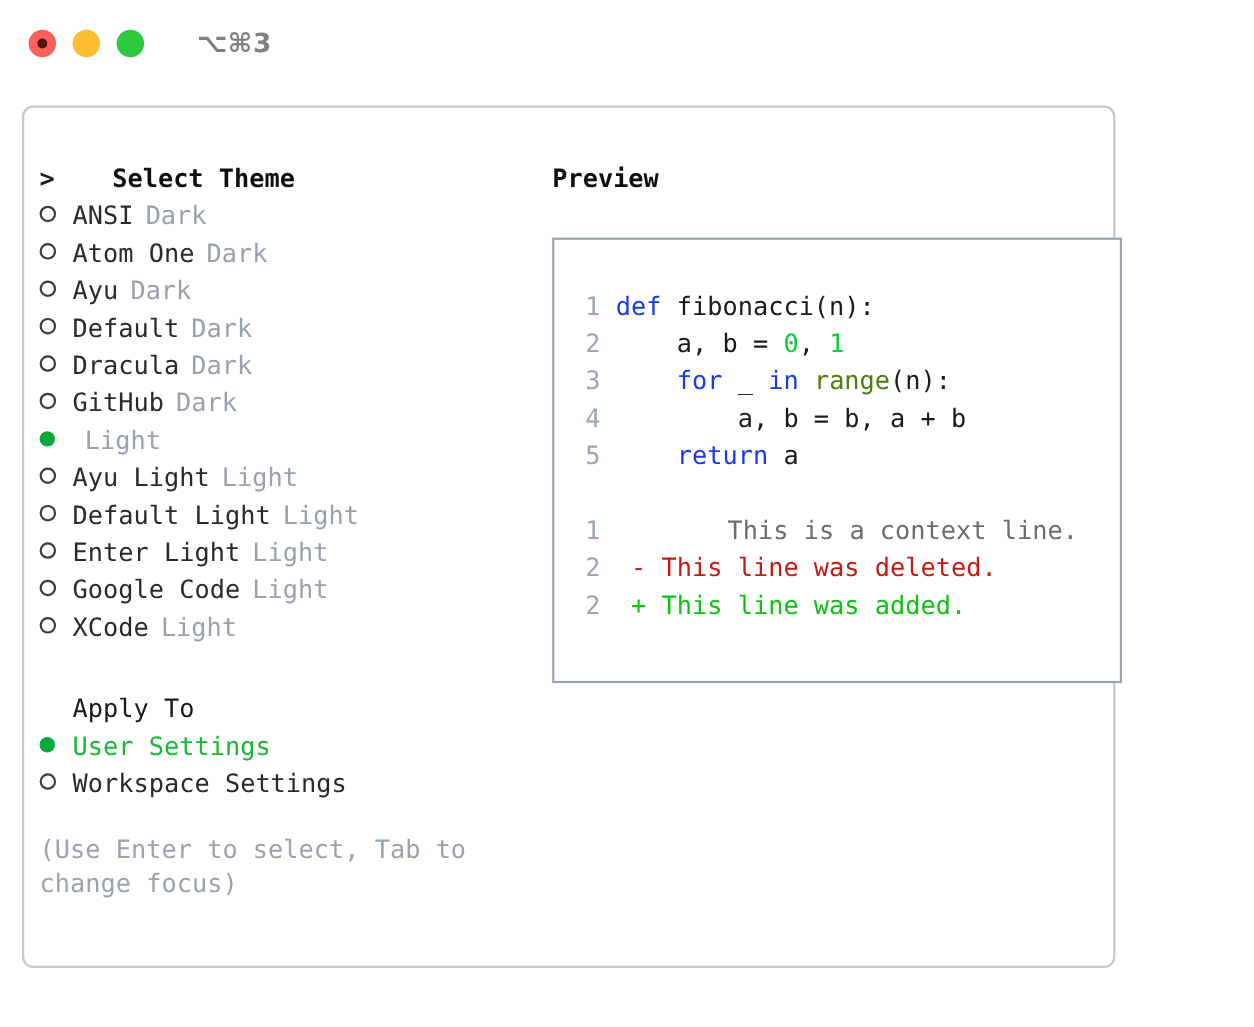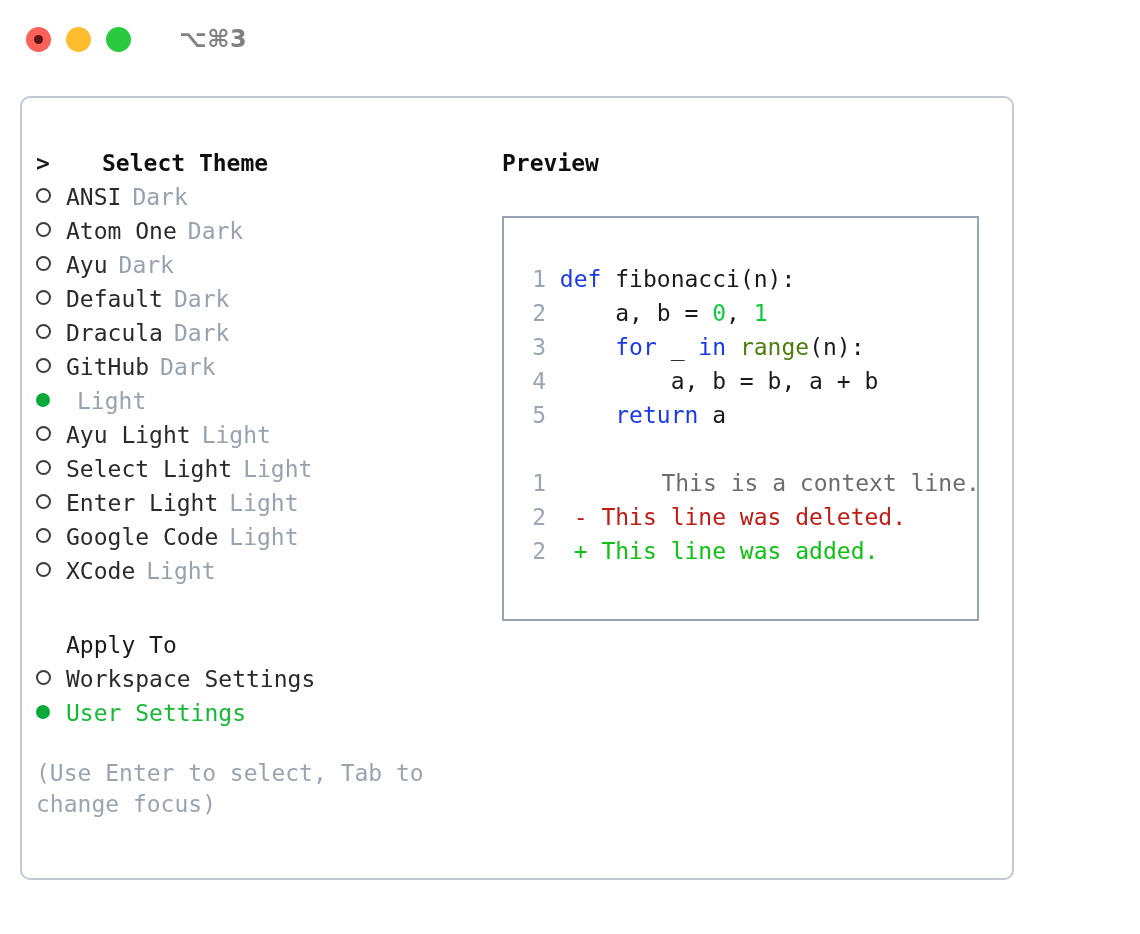--- a/index.html
+++ b/index.html
@@ -150,21 +150,21 @@
   }
   .preview-title {
     font-size: 23px;
     font-weight: 700;
     color: #0f0f0f;
     line-height: 34px;
   }
 
   .preview-panel {
     margin-top: 36px;
-    width: 477px;
+    width: 518px;
     height: 405px;
     border: 2px solid #97a3b2;
     background: #ffffff;
     padding: 44px 0 0 0;
   }
 
   .code-block, .diff-block {
     font-size: 23px;
     line-height: 34px;
     white-space: pre;
@@ -216,35 +216,35 @@
 
         <div id="theme-items">
             <div class="row"><span class="marker"><span class="bullet empty"></span></span><span class="theme-name">ANSI</span><span class="theme-tag">Dark</span></div>
             <div class="row"><span class="marker"><span class="bullet empty"></span></span><span class="theme-name">Atom One</span><span class="theme-tag">Dark</span></div>
             <div class="row"><span class="marker"><span class="bullet empty"></span></span><span class="theme-name">Ayu</span><span class="theme-tag">Dark</span></div>
             <div class="row"><span class="marker"><span class="bullet empty"></span></span><span class="theme-name">Default</span><span class="theme-tag">Dark</span></div>
             <div class="row"><span class="marker"><span class="bullet empty"></span></span><span class="theme-name">Dracula</span><span class="theme-tag">Dark</span></div>
             <div class="row"><span class="marker"><span class="bullet empty"></span></span><span class="theme-name">GitHub</span><span class="theme-tag">Dark</span></div>
             <div class="row"><span class="marker"><span class="bullet filled"></span></span><span class="theme-tag">Light</span></div>
             <div class="row"><span class="marker"><span class="bullet empty"></span></span><span class="theme-name">Ayu Light</span><span class="theme-tag">Light</span></div>
-            <div class="row"><span class="marker"><span class="bullet empty"></span></span><span class="theme-name">Select Light</span><span class="theme-tag">Light</span></div>
+            <div class="row"><span class="marker"><span class="bullet empty"></span></span><span class="theme-name">Default Light</span><span class="theme-tag">Light</span></div>
             <div class="row"><span class="marker"><span class="bullet empty"></span></span><span class="theme-name">Enter Light</span><span class="theme-tag">Light</span></div>
             <div class="row"><span class="marker"><span class="bullet empty"></span></span><span class="theme-name">Google Code</span><span class="theme-tag">Light</span></div>
             <div class="row"><span class="marker"><span class="bullet empty"></span></span><span class="theme-name">XCode</span><span class="theme-tag">Light</span></div>
           </div>
 
         <div class="section-gap"></div>
 
         <div class="row">
           <span class="apply-header">Apply To</span>
         </div>
 
         <div id="apply-items">
+            <div class="row"><span class="marker"><span class="bullet filled"></span></span><span class="apply-name selected">User Settings</span></div>
             <div class="row"><span class="marker"><span class="bullet empty"></span></span><span class="apply-name">Workspace Settings</span></div>
-            <div class="row"><span class="marker"><span class="bullet filled"></span></span><span class="apply-name selected">User Settings</span></div>
           </div>
 
         <div class="hint">(Use Enter to select, Tab to change focus)</div>
       </div>
 
       <div class="right-col">
         <div class="preview-title">Preview</div>
 
         <div class="preview-panel">
           <div class="code-block" id="code-block"><div><span class="ln">1</span><span class="code-text"> </span><span class="tok-kw">def</span><span class="code-text"> fibonacci(n):</span></div><div><span class="ln">2</span><span class="code-text"> </span><span class="code-text">    a, b = </span><span class="tok-num">0</span><span class="code-text">, </span><span class="tok-num">1</span></div><div><span class="ln">3</span><span class="code-text"> </span><span class="code-text">    </span><span class="tok-kw">for</span><span class="code-text"> _ </span><span class="tok-kw">in</span><span class="code-text"> </span><span class="tok-builtin">range</span><span class="code-text">(n):</span></div><div><span class="ln">4</span><span class="code-text"> </span><span class="code-text">        a, b = b, a + b</span></div><div><span class="ln">5</span><span class="code-text"> </span><span class="code-text">    </span><span class="tok-kw">return</span><span class="code-text"> a</span></div></div>

